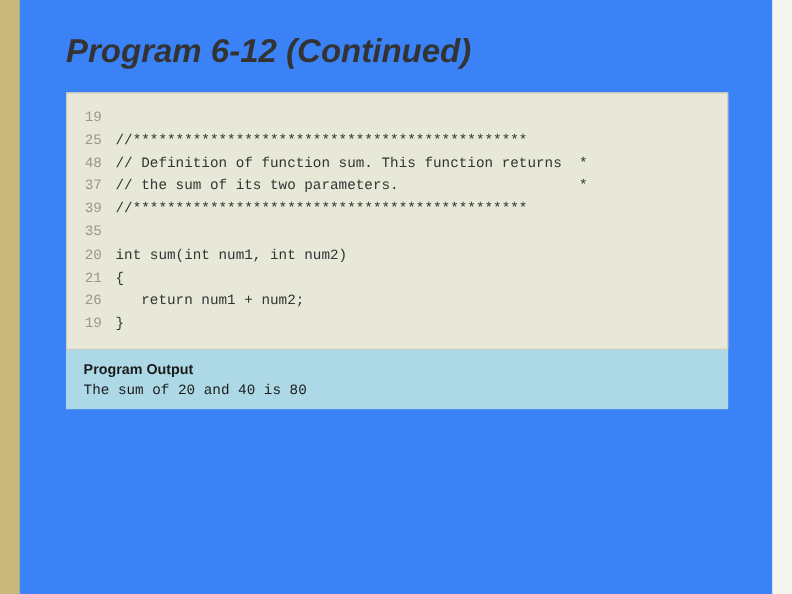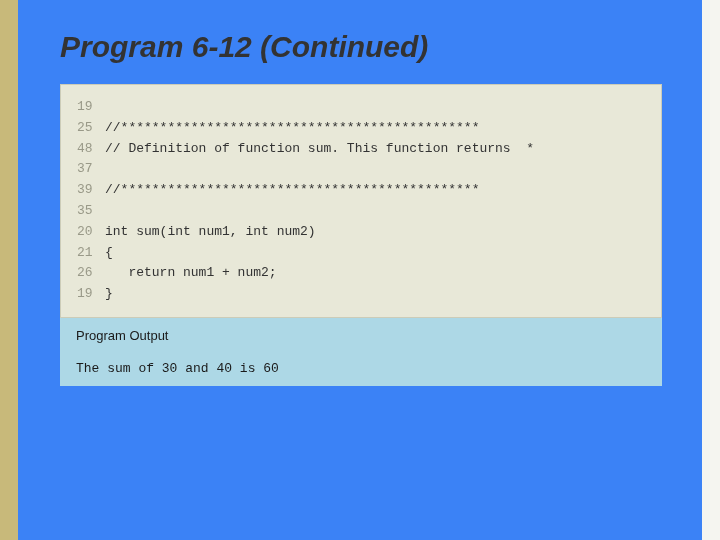--- a/index.html
+++ b/index.html
@@ -72,24 +72,24 @@
 
     .output-block {
       background-color: #add8e6;
       padding: 10px 16px;
       margin-left: 20px;
       font-family: 'Courier New', Courier, monospace;
       font-size: 13px;
     }
 
     .output-label {
-      font-weight: normal;
+      font-weight: bold;
       font-size: 13px;
       color: #1a1a1a;
-      margin-bottom: 18px;
+      margin-bottom: 4px;
       font-family: Arial, sans-serif;
     }
 
     .output-text {
       color: #1a1a1a;
       white-space: pre;
     }
   </style>
 </head>
 <body>
@@ -108,20 +108,21 @@
       <div class="code-line">
         <span class="line-number">25</span>
         <span class="code-content">//**********************************************</span>
       </div>
       <div class="code-line">
         <span class="line-number">48</span>
         <span class="code-content">// Definition of function sum. This function returns  *</span>
       </div>
       <div class="code-line">
         <span class="line-number">37</span>
+        <span class="code-content">// the sum of its two parameters.                     *</span>
       </div>
       <div class="code-line">
         <span class="line-number">39</span>
         <span class="code-content">//**********************************************</span>
       </div>
       <div class="code-line">
         <span class="line-number">35</span>
         <span class="code-content"></span>
       </div>
       <div class="code-line">
@@ -137,15 +138,15 @@
         <span class="code-content">   return num1 + num2;</span>
       </div>
       <div class="code-line">
         <span class="line-number">19</span>
         <span class="code-content">}</span>
       </div>
     </div>
 
   <div class="output-block">
     <div class="output-label">Program Output</div>
-    <div class="output-text">The sum of 30 and 40 is 60</div>
+    <div class="output-text">The sum of 20 and 40 is 80</div>
   </div>
 </div>
 
 </body></html>

